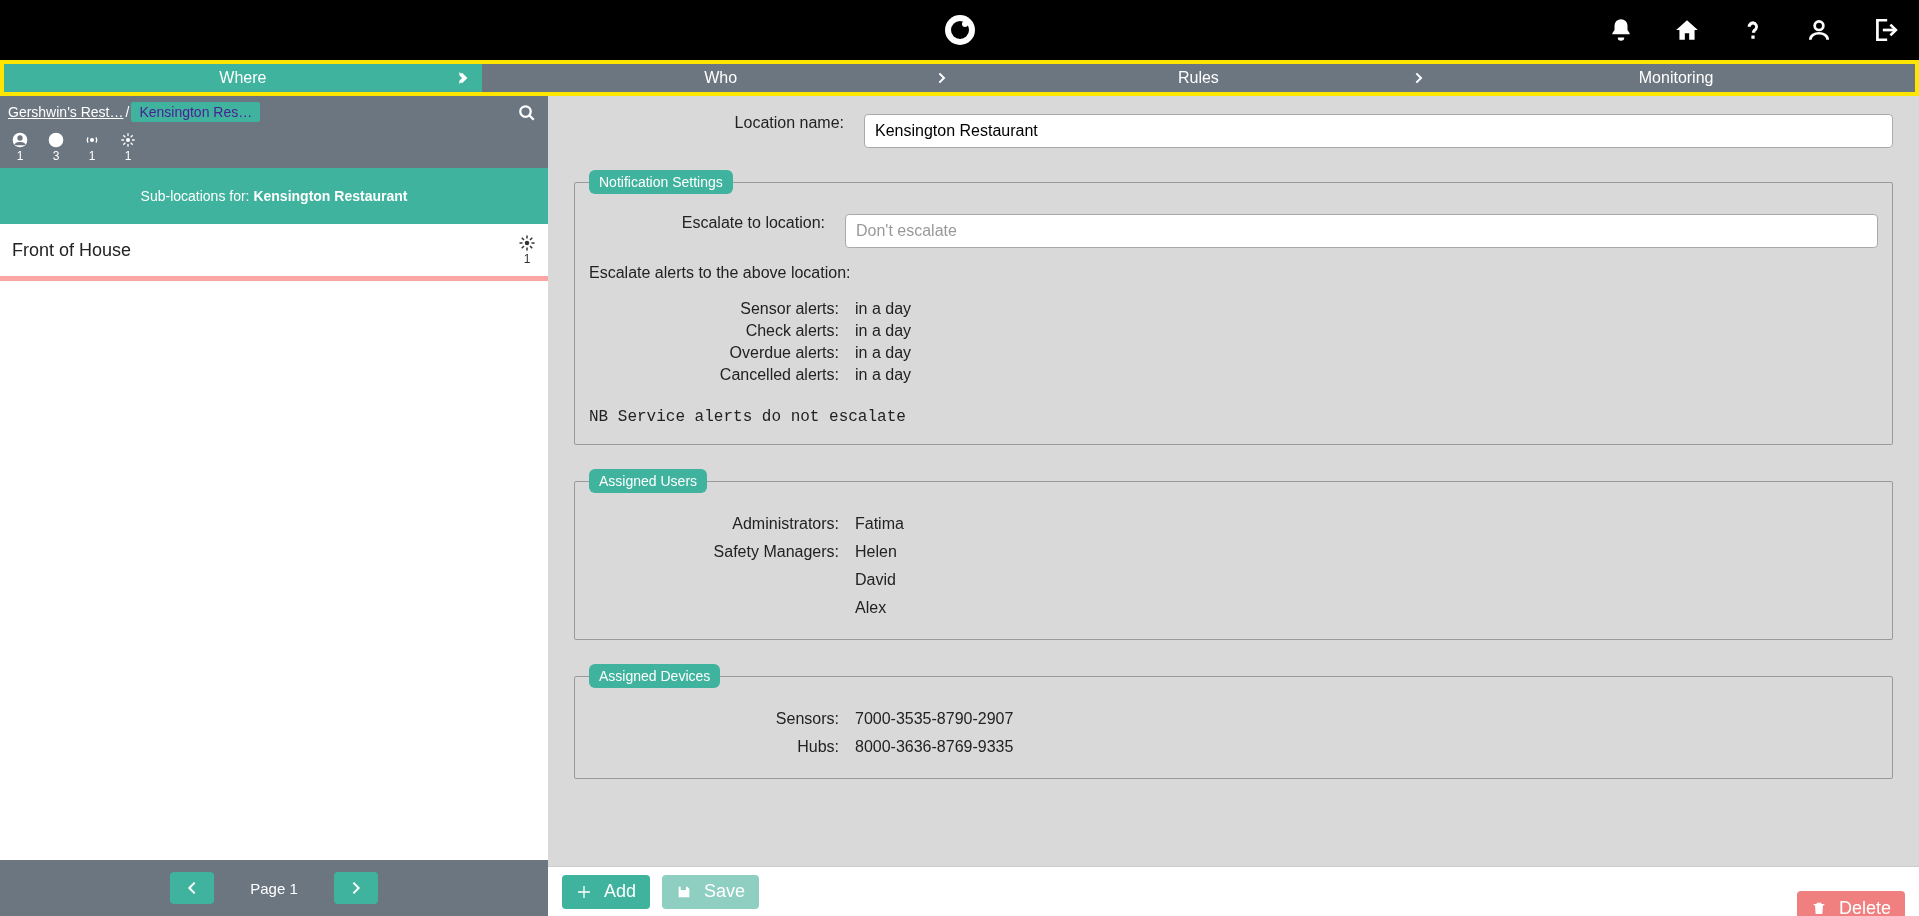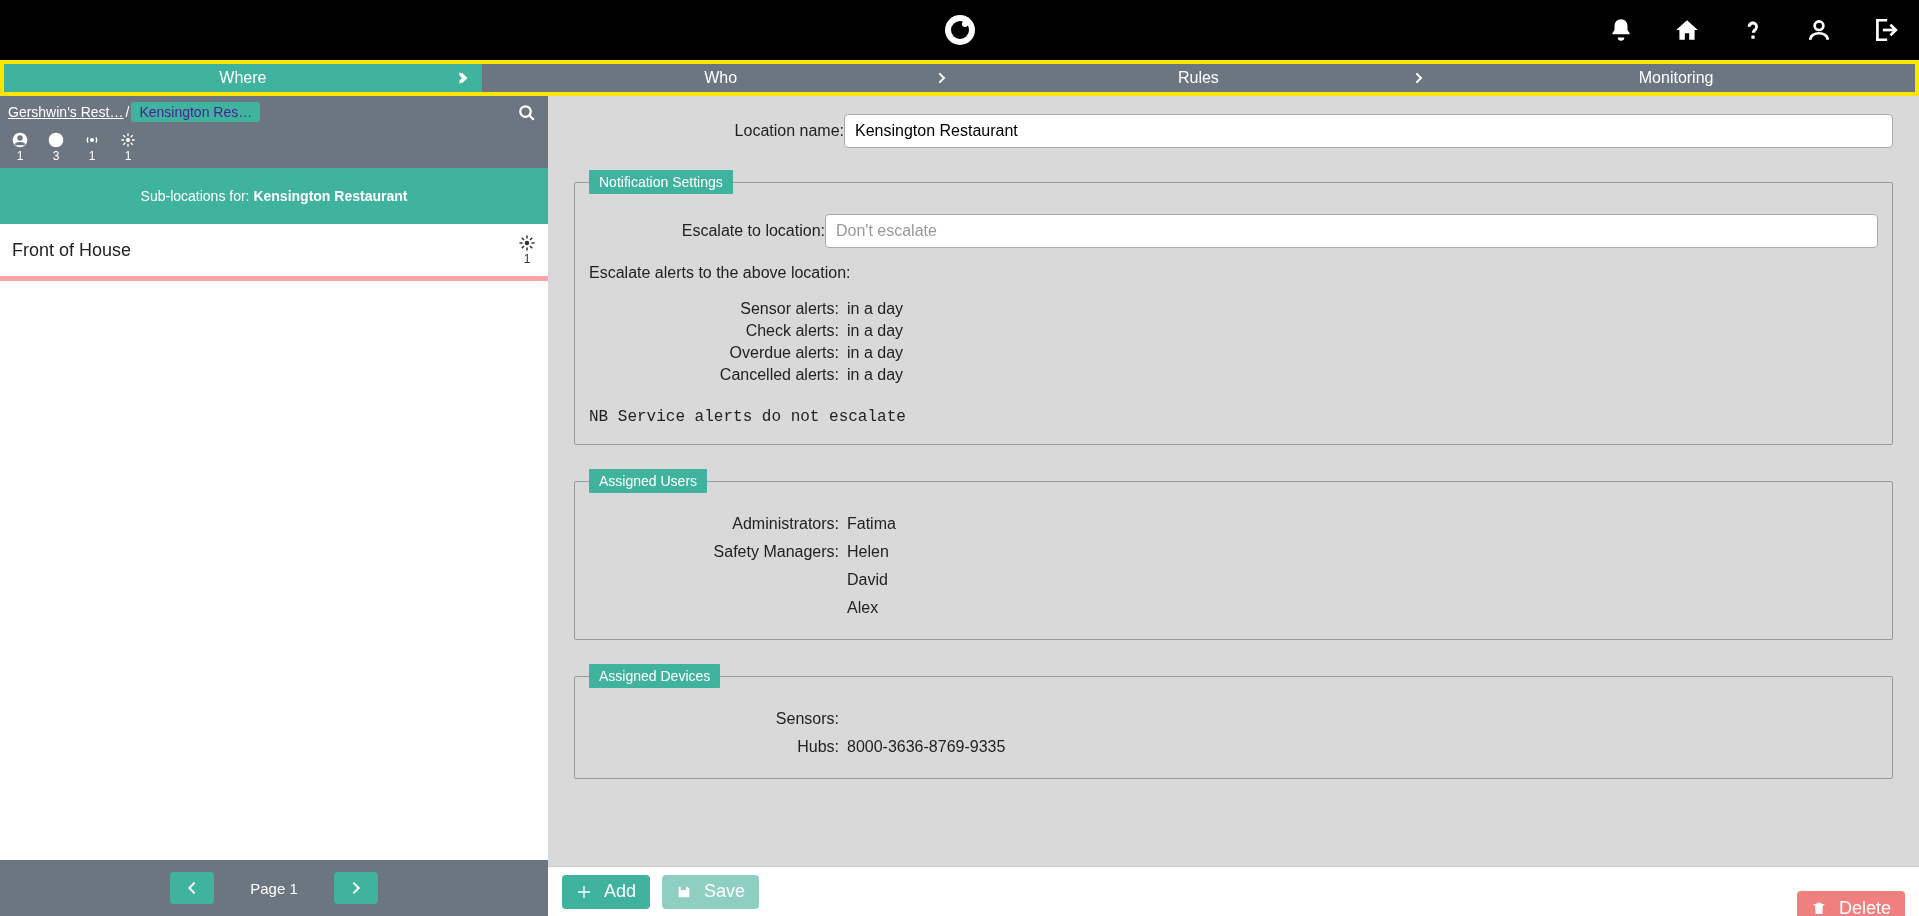--- a/index.html
+++ b/index.html
@@ -86,35 +86,35 @@
   
   .content {
     flex: 1; background: #d9d9d9; overflow: hidden; display: flex; flex-direction: column; position: relative;
   }
   .scroll-area { flex:1; overflow-y:auto; padding: 12px 26px 18px 26px; }
   
   .scroll-area::-webkit-scrollbar { width: 16px; }
   .scroll-area::-webkit-scrollbar-track { background: #f0f0f0; }
   .scroll-area::-webkit-scrollbar-thumb { background: #c0c0c0; }
 
-  .form-row { display:flex; align-items:center; margin: 6px 0 22px 0; }
+  .form-row { display:flex; align-items:flex-start; gap: 20px; margin: 6px 0 22px 0; }
   .form-row .label { width: 270px; text-align: right; font-size: 16px; }
   .form-row input[type="text"] {
     flex: 1; height: 34px; border: 1px solid #aaa; border-radius: 4px; padding: 0 10px; font-size: 16px; background:#fff;
   }
   .form-row input::placeholder { color:#999; }
 
   fieldset.panel {
     border: 1px solid #9a9a9a; border-radius: 2px; margin: 18px 0 24px 0; padding: 16px 14px 18px 14px;
     position: relative;
   }
   fieldset.panel > legend {
-    background: #3fb39d; color:#fff; padding: 4px 10px; font-size: 14px; border-radius:1px;
-  }
-  .kv-row { display:flex; gap: 8px; margin: 4px 0; font-size:16px; }
+    background: #3fb39d; color:#fff; padding: 4px 10px; font-size: 14px; border-radius:6px;
+  }
+  .kv-row { display:flex; gap: 16px; margin: 4px 0; font-size:16px; }
   .kv-row .k { width: 250px; text-align:right; }
   .kv-row .v { flex:1; text-align:left; }
   .note { font-size:16px; margin-top: 24px; font-family: Liberation Mono, monospace; }
 
   .content-footer {
     background:#fff; border-top:1px solid #ccc; height: 50px; display:flex; align-items:center; gap: 12px; padding: 0 14px;
     position: relative;
   }
   .btn {
     display:inline-flex; align-items:center; gap:12px; height: 34px; padding: 0 14px; border-radius: 4px; font-size: 18px; color:#fff;
@@ -341,20 +341,21 @@
         <div class="kv-row" style="margin-top:10px;">
             <div class="k"></div>
             <div class="v">Alex</div>
           </div>
       </fieldset>
 
       <fieldset class="panel" style="margin-bottom:4px;">
         <legend>Assigned Devices</legend>
         <div class="kv-row" style="margin-top:6px;">
             <div class="k">Sensors:</div>
+            <div class="v">7000-3535-8790-2907</div>
           </div>
         <div class="kv-row" style="margin-top:10px;">
             <div class="k">Hubs:</div>
             <div class="v">8000-3636-8769-9335</div>
           </div>
       </fieldset>
 
     </div>
 
     <div class="content-footer">

